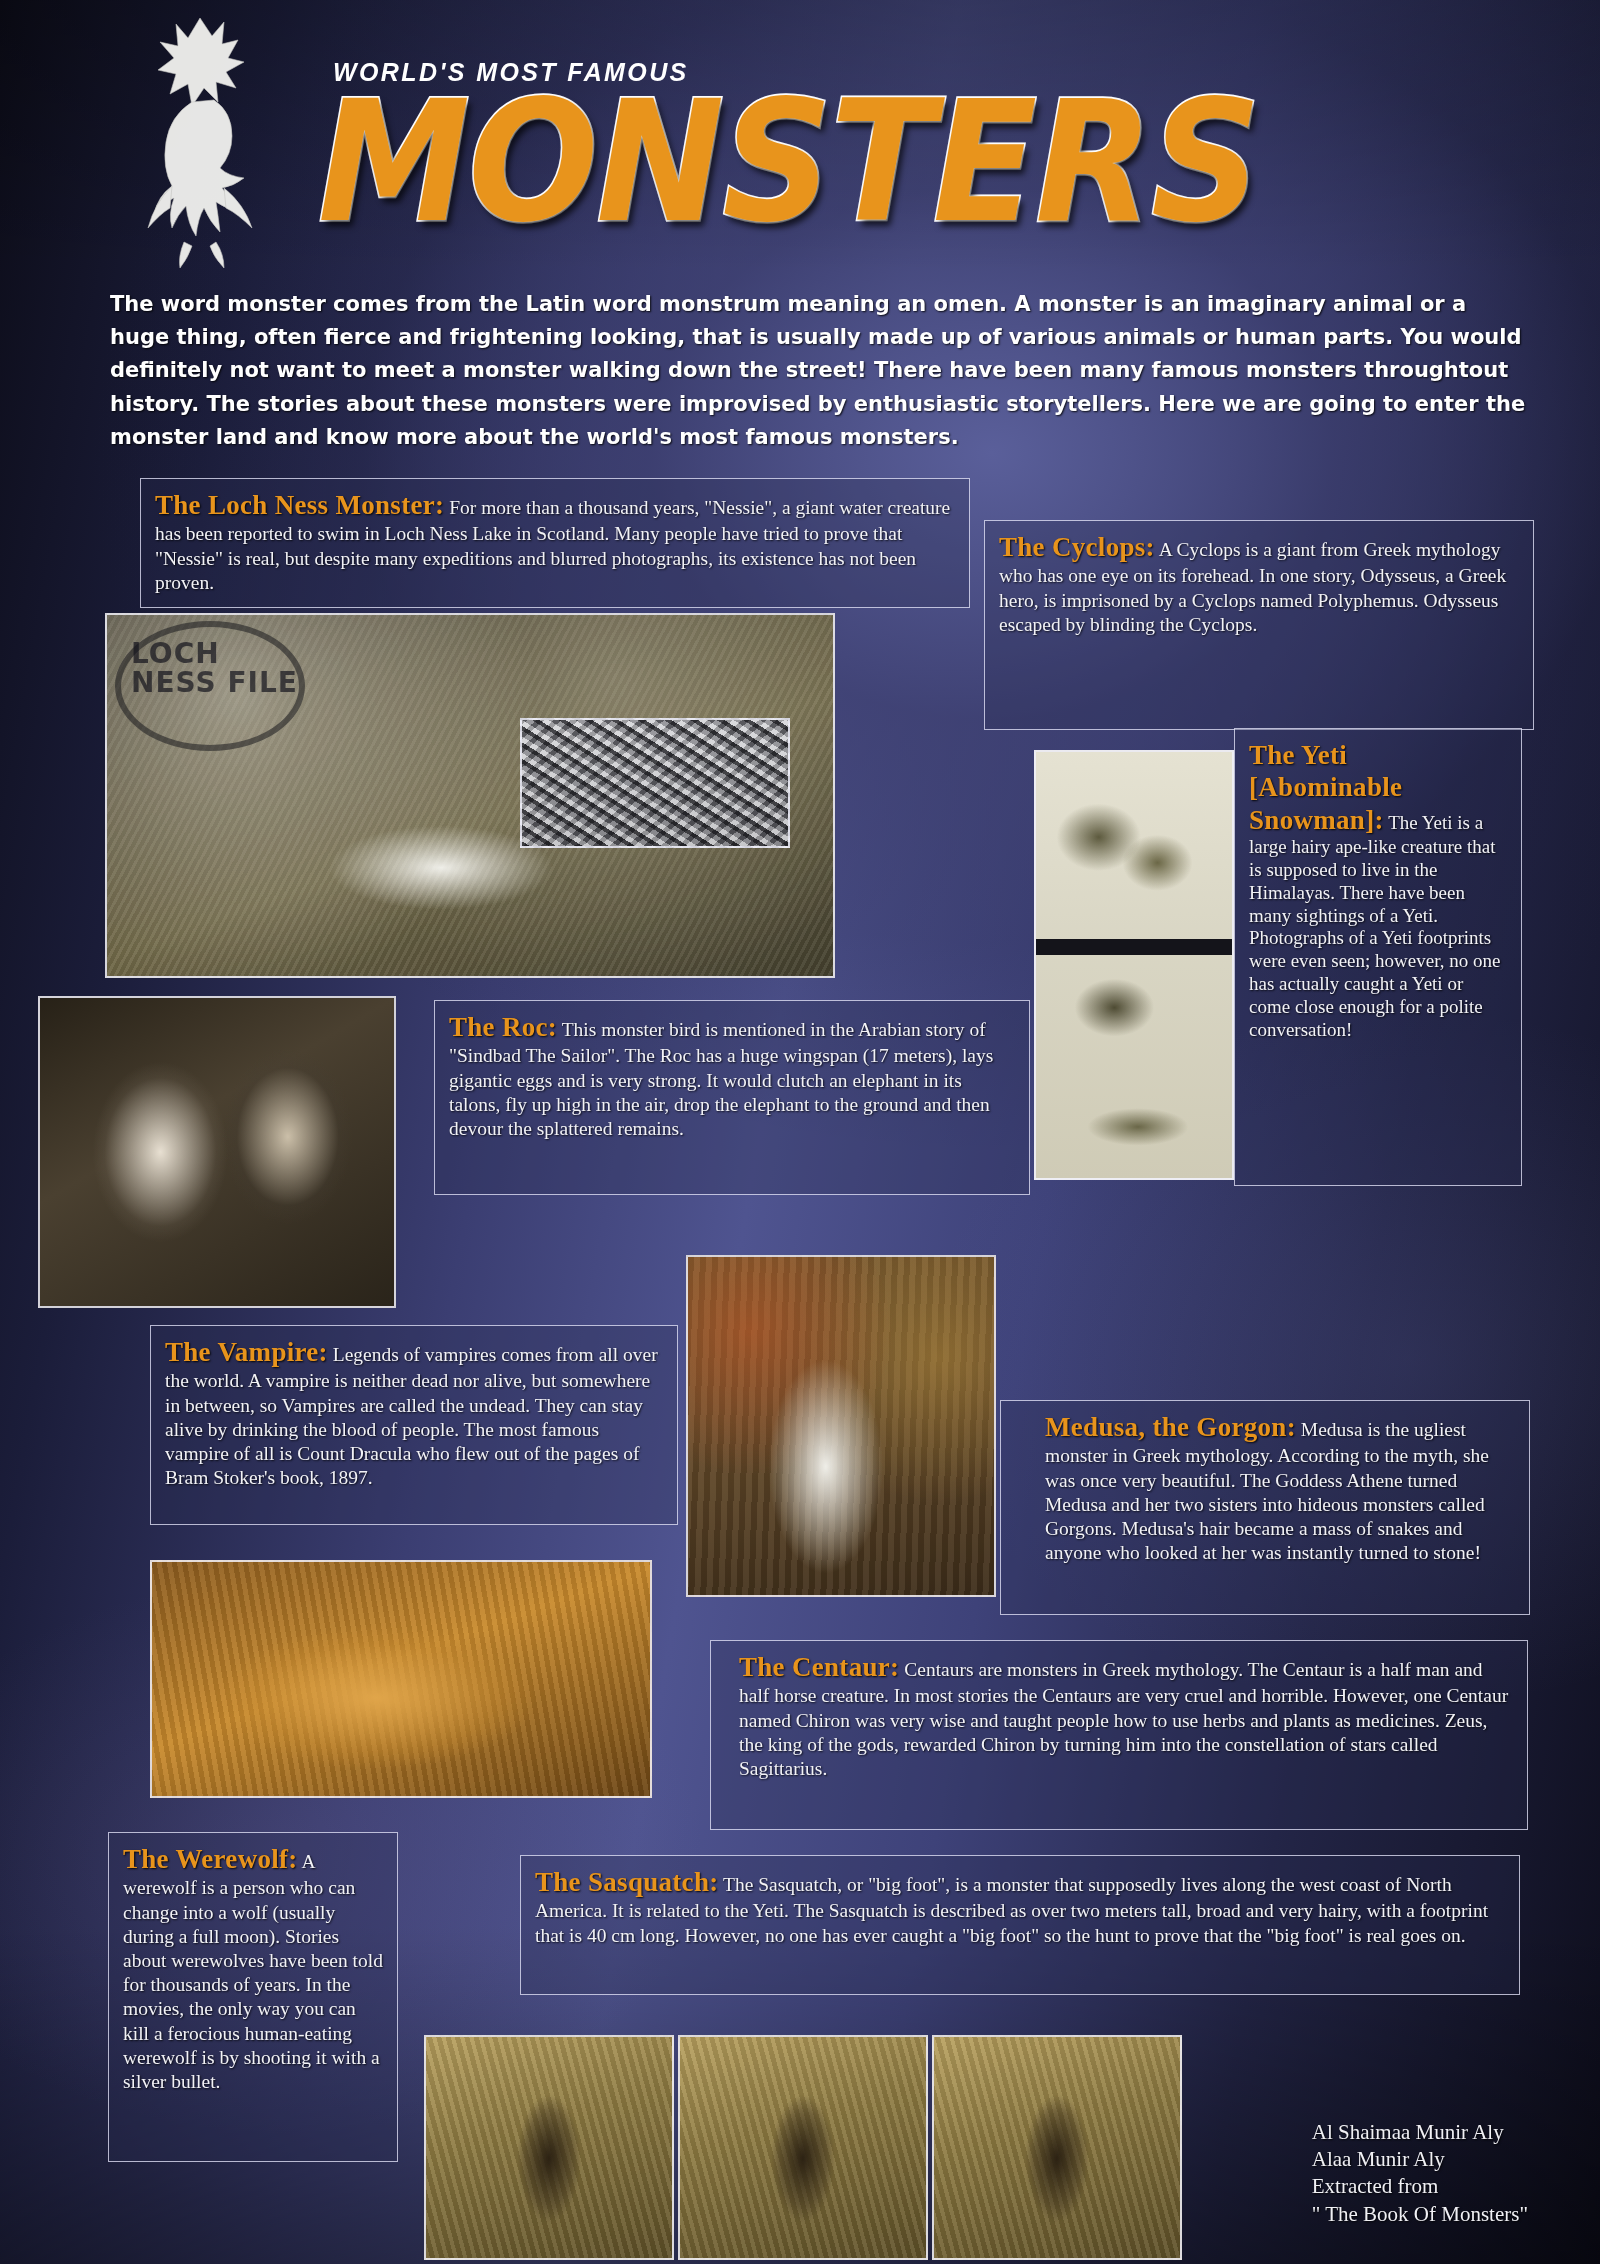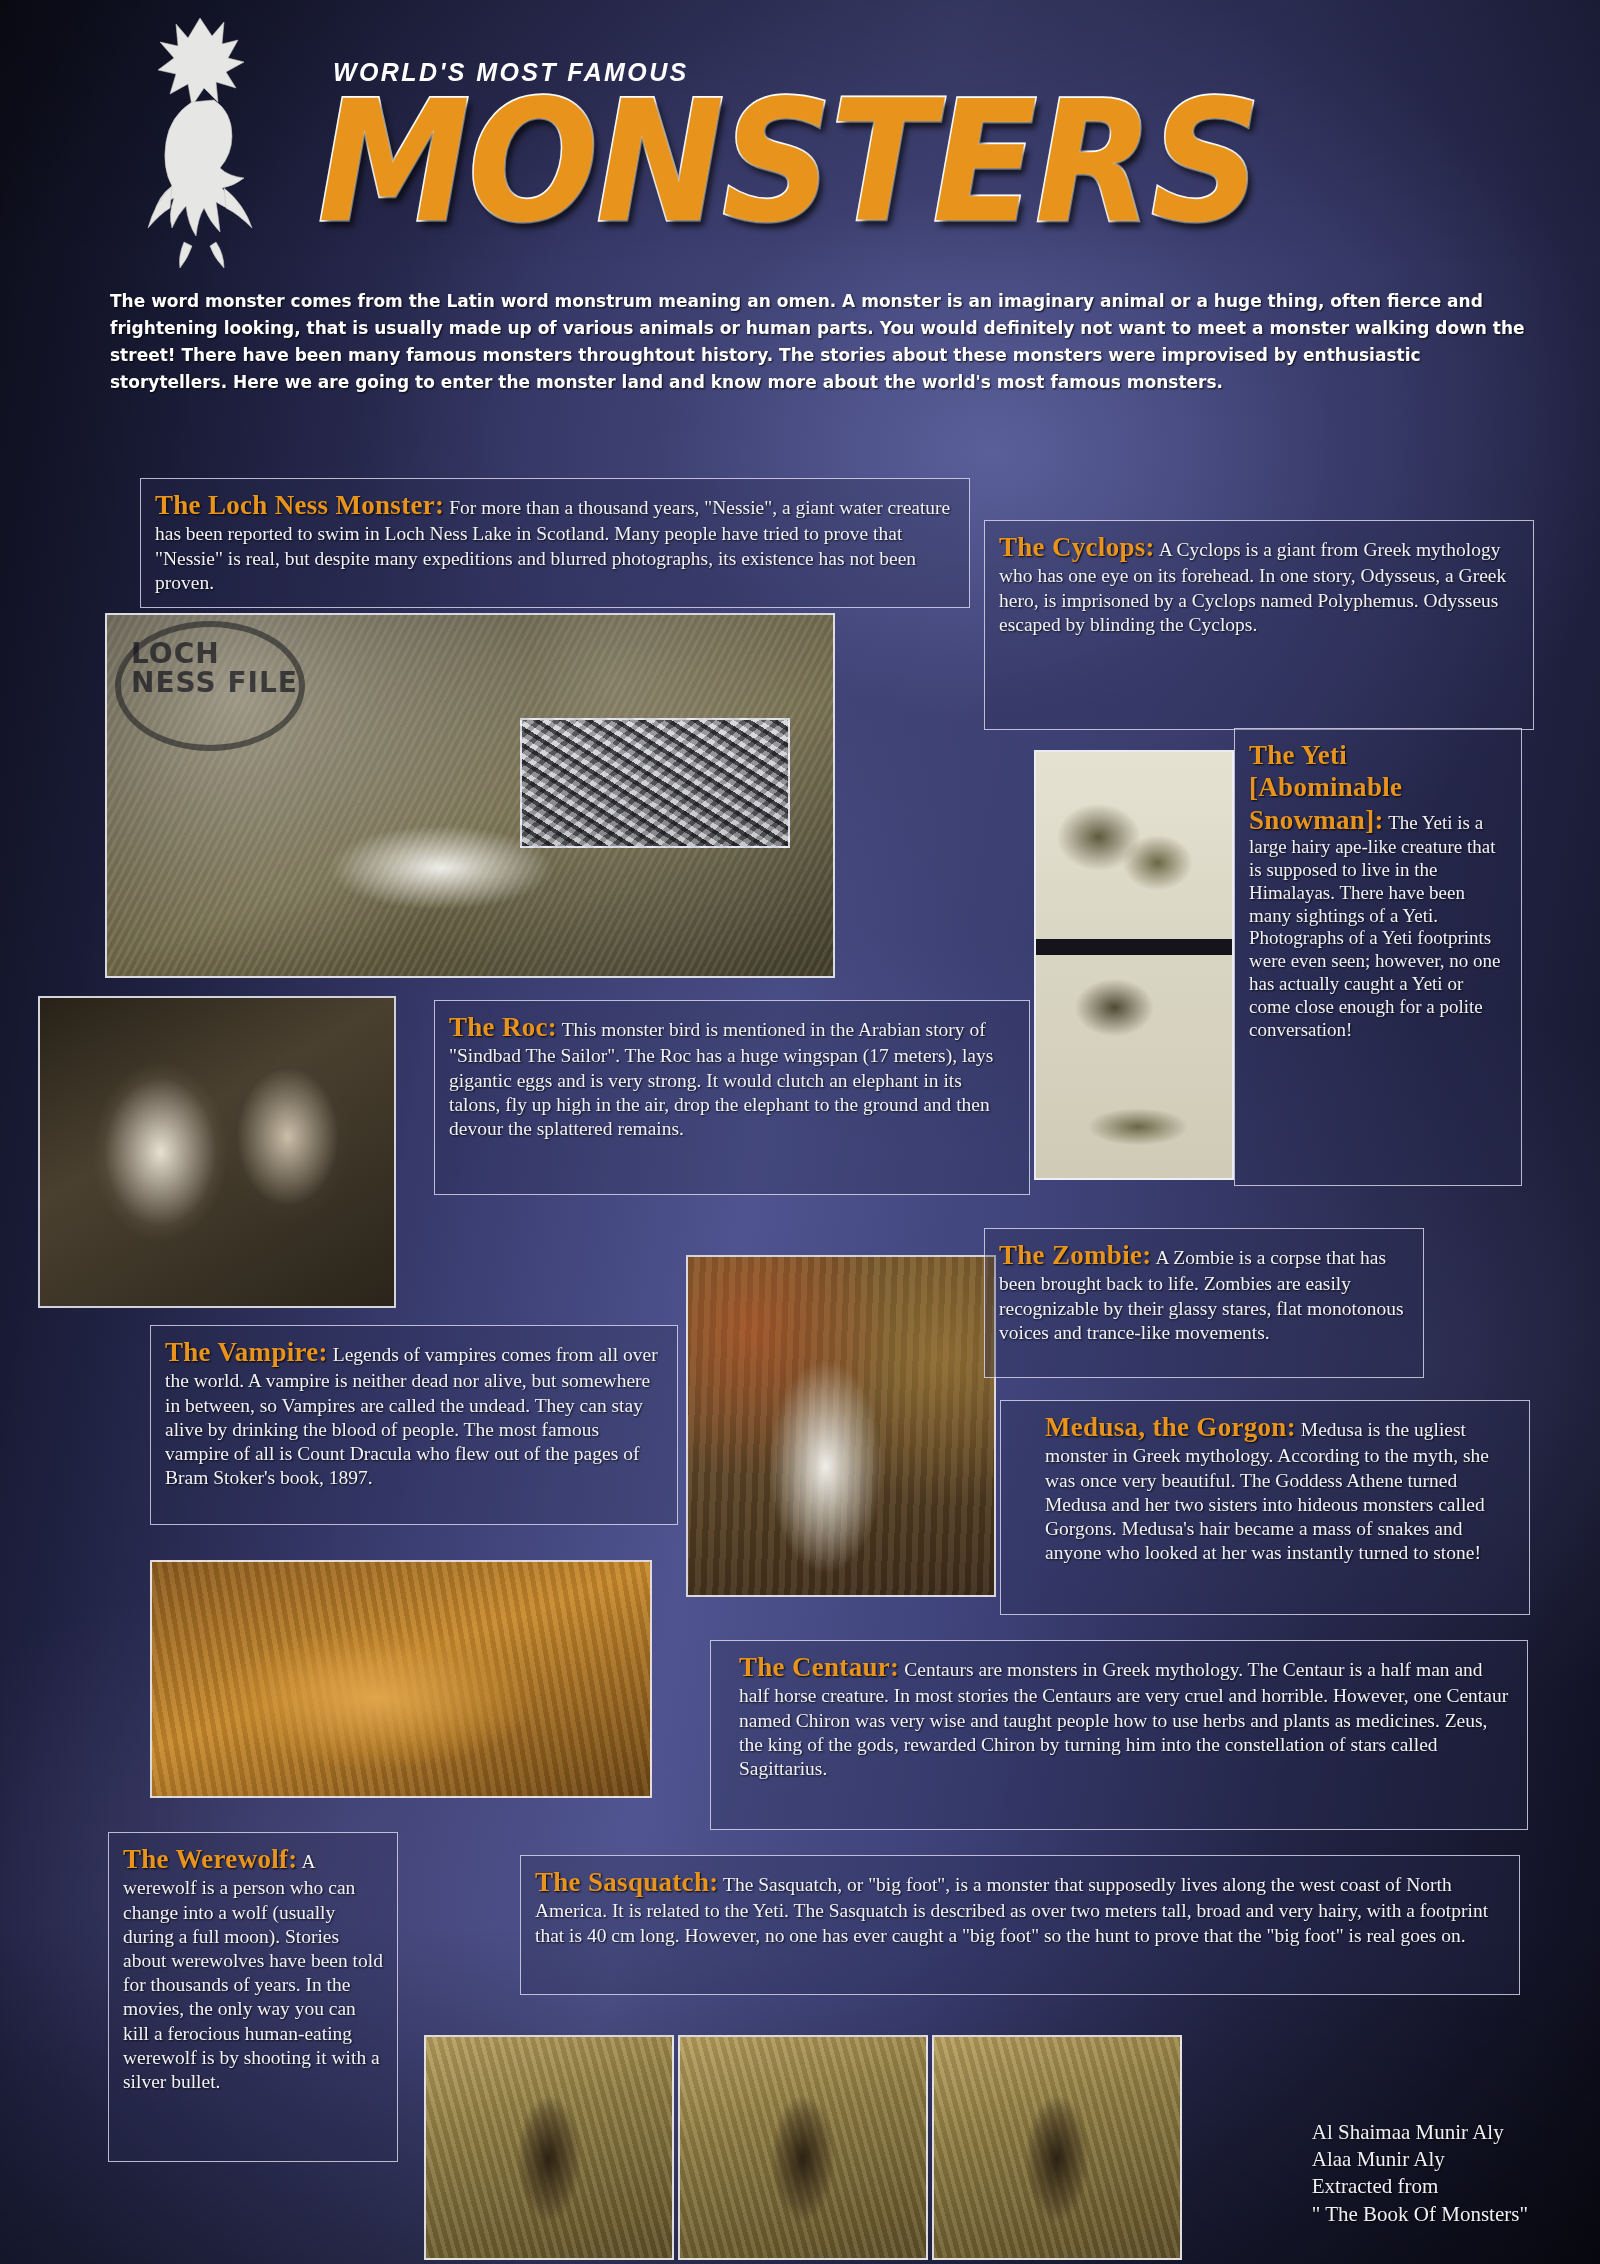--- a/index.html
+++ b/index.html
@@ -72,21 +72,21 @@
   }
 
   .intro {
     position: absolute;
     left: 110px;
     top: 288px;
     width: 1420px;
     color: #ffffff;
     font-family: "DejaVu Sans", sans-serif;
     font-weight: bold;
-    font-size: 17px;
+    font-size: 21px;
     line-height: 1.58;
     text-shadow: 1px 1px 2px rgba(0,0,0,0.85);
   }
 
   
   .panel {
     position: absolute;
     border: 1.5px solid rgba(235,235,255,0.75);
     background: rgba(40,42,80,0.30);
     box-sizing: border-box;
@@ -254,24 +254,20 @@
 
   <div class="photo ph-vampire" style="left:38px; top:996px; width:358px; height:312px;"></div>
 
   <div class="panel" style="left:150px; top:1325px; width:528px; height:200px;">
     <h2>The Vampire:</h2>
     <span class="body">Legends of vampires comes from all over the world. A vampire is neither dead nor alive, but somewhere in between, so Vampires are called the undead. They can stay alive by drinking the blood of people. The most famous vampire of all is Count Dracula who flew out of the pages of Bram Stoker's book, 1897.</span>
   </div>
 
   <div class="photo ph-zombie" style="left:686px; top:1255px; width:310px; height:342px;"></div>
 
-  <div class="panel" style="left:984px; top:1228px; width:440px; height:150px;">
-    <h2>The Zombie:</h2>
-    <span class="body">A Zombie is a corpse that has been brought back to life. Zombies are easily recognizable by their glassy stares, flat monotonous voices and trance-like movements.</span>
-  </div>
 
   <div class="panel" style="left:1000px; top:1400px; width:530px; height:215px;padding-left:44px;">
     <h2>Medusa, the Gorgon:</h2>
     <span class="body">Medusa is the ugliest monster in Greek mythology. According to the myth, she was once very beautiful. The Goddess Athene turned Medusa and her two sisters into hideous monsters called Gorgons. Medusa's hair became a mass of snakes and anyone who looked at her was instantly turned to stone!</span>
   </div>
 
   <div class="photo ph-centaur" style="left:150px; top:1560px; width:502px; height:238px;"></div>
 
   <div class="panel" style="left:710px; top:1640px; width:818px; height:190px;padding-left:28px;">
     <h2>The Centaur:</h2>

